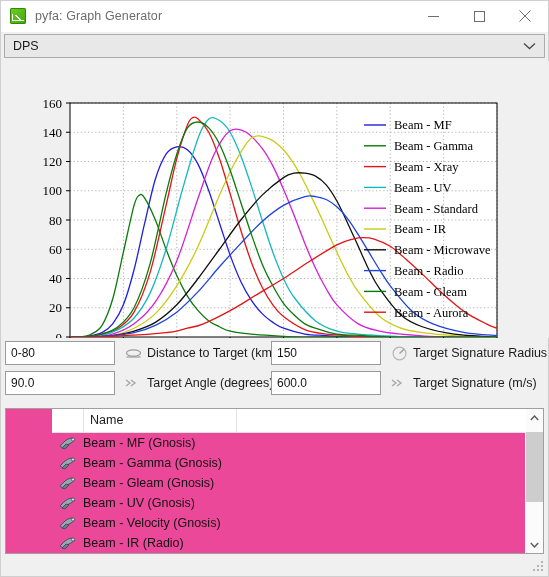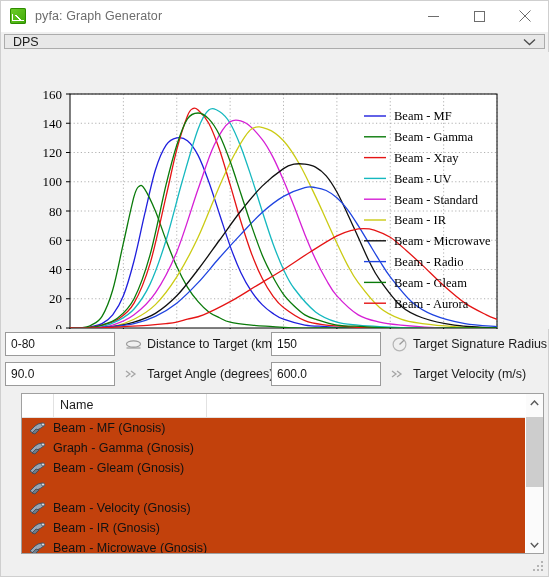--- a/index.html
+++ b/index.html
@@ -71,21 +71,21 @@
   }
   .win-btn svg { display: block; }
 
   
   .dropdown-wrap {
     flex: 0 0 auto;
     padding: 2px 3px 3px 3px;
     background: #f0f0f0;
   }
   .dropdown {
-    height: 15px;
+    height: 24px;
     background: #e8e8e8;
     border: 1px solid #acacac;
     display: flex;
     align-items: center;
     box-sizing: border-box;
     padding: 0 8px;
   }
   .dropdown-label {
     font-size: 12.5px;
     color: #1b1b1b;
@@ -110,21 +110,21 @@
     flex: 0 0 auto;
     padding: 2px 4px 3px 4px;
     background: #f0f0f0;
   }
   .param-row {
     display: flex;
     align-items: center;
     height: 26px;
     margin-bottom: 4px;
   }
-  .param-row:last-child { margin-bottom: 0; }
+  .param-row:last-child { margin-bottom: 6px; }
   .param-input {
     width: 110px;
     height: 24px;
     box-sizing: border-box;
     border: 1px solid #9a9a9a;
     background: #ffffff;
     font-family: "Liberation Sans", sans-serif;
     font-size: 12px;
     color: #141414;
     padding: 0 5px;
@@ -141,26 +141,27 @@
     font-size: 12.5px;
     color: #1b1b1b;
     white-space: nowrap;
   }
   .col-a { display: flex; align-items: center; width: 266px; flex: 0 0 auto; }
   .col-b { display: flex; align-items: center; flex: 1 1 auto; }
 
   
   .list-wrap {
     flex: 1 1 auto;
-    margin: 3px 4px 0 20px;
+    margin: 3px 4px 0 4px;
     border: 1px solid #a0a0a0;
-    background: #c2410c;
+    background: #ec4899;
     display: flex;
     overflow: hidden;
     position: relative;
+    padding-left: 46px;
   }
   .list-inner { flex: 1 1 auto; display: flex; flex-direction: column; overflow: hidden; }
   .list-header {
     height: 23px;
     display: flex;
     align-items: center;
     border-bottom: 1px solid #e2e2e2;
     background: #ffffff;
     flex: 0 0 auto;
   }
@@ -415,21 +416,21 @@
         <span class="param-label">Target Angle (degrees)</span>
       </div>
       <div class="col-b">
         <input class="param-input" type="text" value="600.0" style="">
         <span class="param-icon">
           <svg width="16" height="12" viewBox="0 0 16 12">
             <polyline points="1,3 5,6 1,9" fill="none" stroke="#a6a6a6" stroke-width="1.3"></polyline>
             <polyline points="6,3 10,6 6,9" fill="none" stroke="#a6a6a6" stroke-width="1.3"></polyline>
           </svg>
         </span>
-        <span class="param-label">Target Velocity (m/s)</span>
+        <span class="param-label">Target Signature (m/s)</span>
       </div>
     </div>
   </div>
 
   <div class="list-wrap">
     <div class="list-inner">
       <div class="list-header">
         <div class="hdr-spacer"></div>
         <div class="hdr-name">Name</div>
       </div>
@@ -441,52 +442,53 @@
                 <circle cx="15" cy="3.5" r="1.6" fill="#d8dde2" stroke="#47535f" stroke-width="0.8"></circle>
               </svg></span>
             <span class="row-label">Beam - MF (Gnosis)</span>
           </div>
           <div class="list-row">
             <span class="row-icon"><svg width="19" height="15" viewBox="0 0 19 15">
                 <path d="M2 10 L7 5 L10 3 L14 2 L17 4 L13 7 L9 9 L5 12 Z" fill="#9aa6b4" stroke="#47535f" stroke-width="1"></path>
                 <path d="M4 12 L8 8 L11 9 L7 13 Z" fill="#6d7a88" stroke="#3c4650" stroke-width="0.8"></path>
                 <circle cx="15" cy="3.5" r="1.6" fill="#d8dde2" stroke="#47535f" stroke-width="0.8"></circle>
               </svg></span>
-            <span class="row-label">Graph - Gamma (Gnosis)</span>
+            <span class="row-label">Beam - Gamma (Gnosis)</span>
           </div>
           <div class="list-row">
             <span class="row-icon"><svg width="19" height="15" viewBox="0 0 19 15">
                 <path d="M2 10 L7 5 L10 3 L14 2 L17 4 L13 7 L9 9 L5 12 Z" fill="#9aa6b4" stroke="#47535f" stroke-width="1"></path>
                 <path d="M4 12 L8 8 L11 9 L7 13 Z" fill="#6d7a88" stroke="#3c4650" stroke-width="0.8"></path>
                 <circle cx="15" cy="3.5" r="1.6" fill="#d8dde2" stroke="#47535f" stroke-width="0.8"></circle>
               </svg></span>
             <span class="row-label">Beam - Gleam (Gnosis)</span>
           </div>
           <div class="list-row">
             <span class="row-icon"><svg width="19" height="15" viewBox="0 0 19 15">
                 <path d="M2 10 L7 5 L10 3 L14 2 L17 4 L13 7 L9 9 L5 12 Z" fill="#9aa6b4" stroke="#47535f" stroke-width="1"></path>
                 <path d="M4 12 L8 8 L11 9 L7 13 Z" fill="#6d7a88" stroke="#3c4650" stroke-width="0.8"></path>
                 <circle cx="15" cy="3.5" r="1.6" fill="#d8dde2" stroke="#47535f" stroke-width="0.8"></circle>
               </svg></span>
+            <span class="row-label">Beam - UV (Gnosis)</span>
           </div>
           <div class="list-row">
             <span class="row-icon"><svg width="19" height="15" viewBox="0 0 19 15">
                 <path d="M2 10 L7 5 L10 3 L14 2 L17 4 L13 7 L9 9 L5 12 Z" fill="#9aa6b4" stroke="#47535f" stroke-width="1"></path>
                 <path d="M4 12 L8 8 L11 9 L7 13 Z" fill="#6d7a88" stroke="#3c4650" stroke-width="0.8"></path>
                 <circle cx="15" cy="3.5" r="1.6" fill="#d8dde2" stroke="#47535f" stroke-width="0.8"></circle>
               </svg></span>
             <span class="row-label">Beam - Velocity (Gnosis)</span>
           </div>
           <div class="list-row">
             <span class="row-icon"><svg width="19" height="15" viewBox="0 0 19 15">
                 <path d="M2 10 L7 5 L10 3 L14 2 L17 4 L13 7 L9 9 L5 12 Z" fill="#9aa6b4" stroke="#47535f" stroke-width="1"></path>
                 <path d="M4 12 L8 8 L11 9 L7 13 Z" fill="#6d7a88" stroke="#3c4650" stroke-width="0.8"></path>
                 <circle cx="15" cy="3.5" r="1.6" fill="#d8dde2" stroke="#47535f" stroke-width="0.8"></circle>
               </svg></span>
-            <span class="row-label">Beam - IR (Gnosis)</span>
+            <span class="row-label">Beam - IR (Radio)</span>
           </div>
           <div class="list-row">
             <span class="row-icon"><svg width="19" height="15" viewBox="0 0 19 15">
                 <path d="M2 10 L7 5 L10 3 L14 2 L17 4 L13 7 L9 9 L5 12 Z" fill="#9aa6b4" stroke="#47535f" stroke-width="1"></path>
                 <path d="M4 12 L8 8 L11 9 L7 13 Z" fill="#6d7a88" stroke="#3c4650" stroke-width="0.8"></path>
                 <circle cx="15" cy="3.5" r="1.6" fill="#d8dde2" stroke="#47535f" stroke-width="0.8"></circle>
               </svg></span>
             <span class="row-label">Beam - Microwave (Gnosis)</span>
           </div>
         </div>

